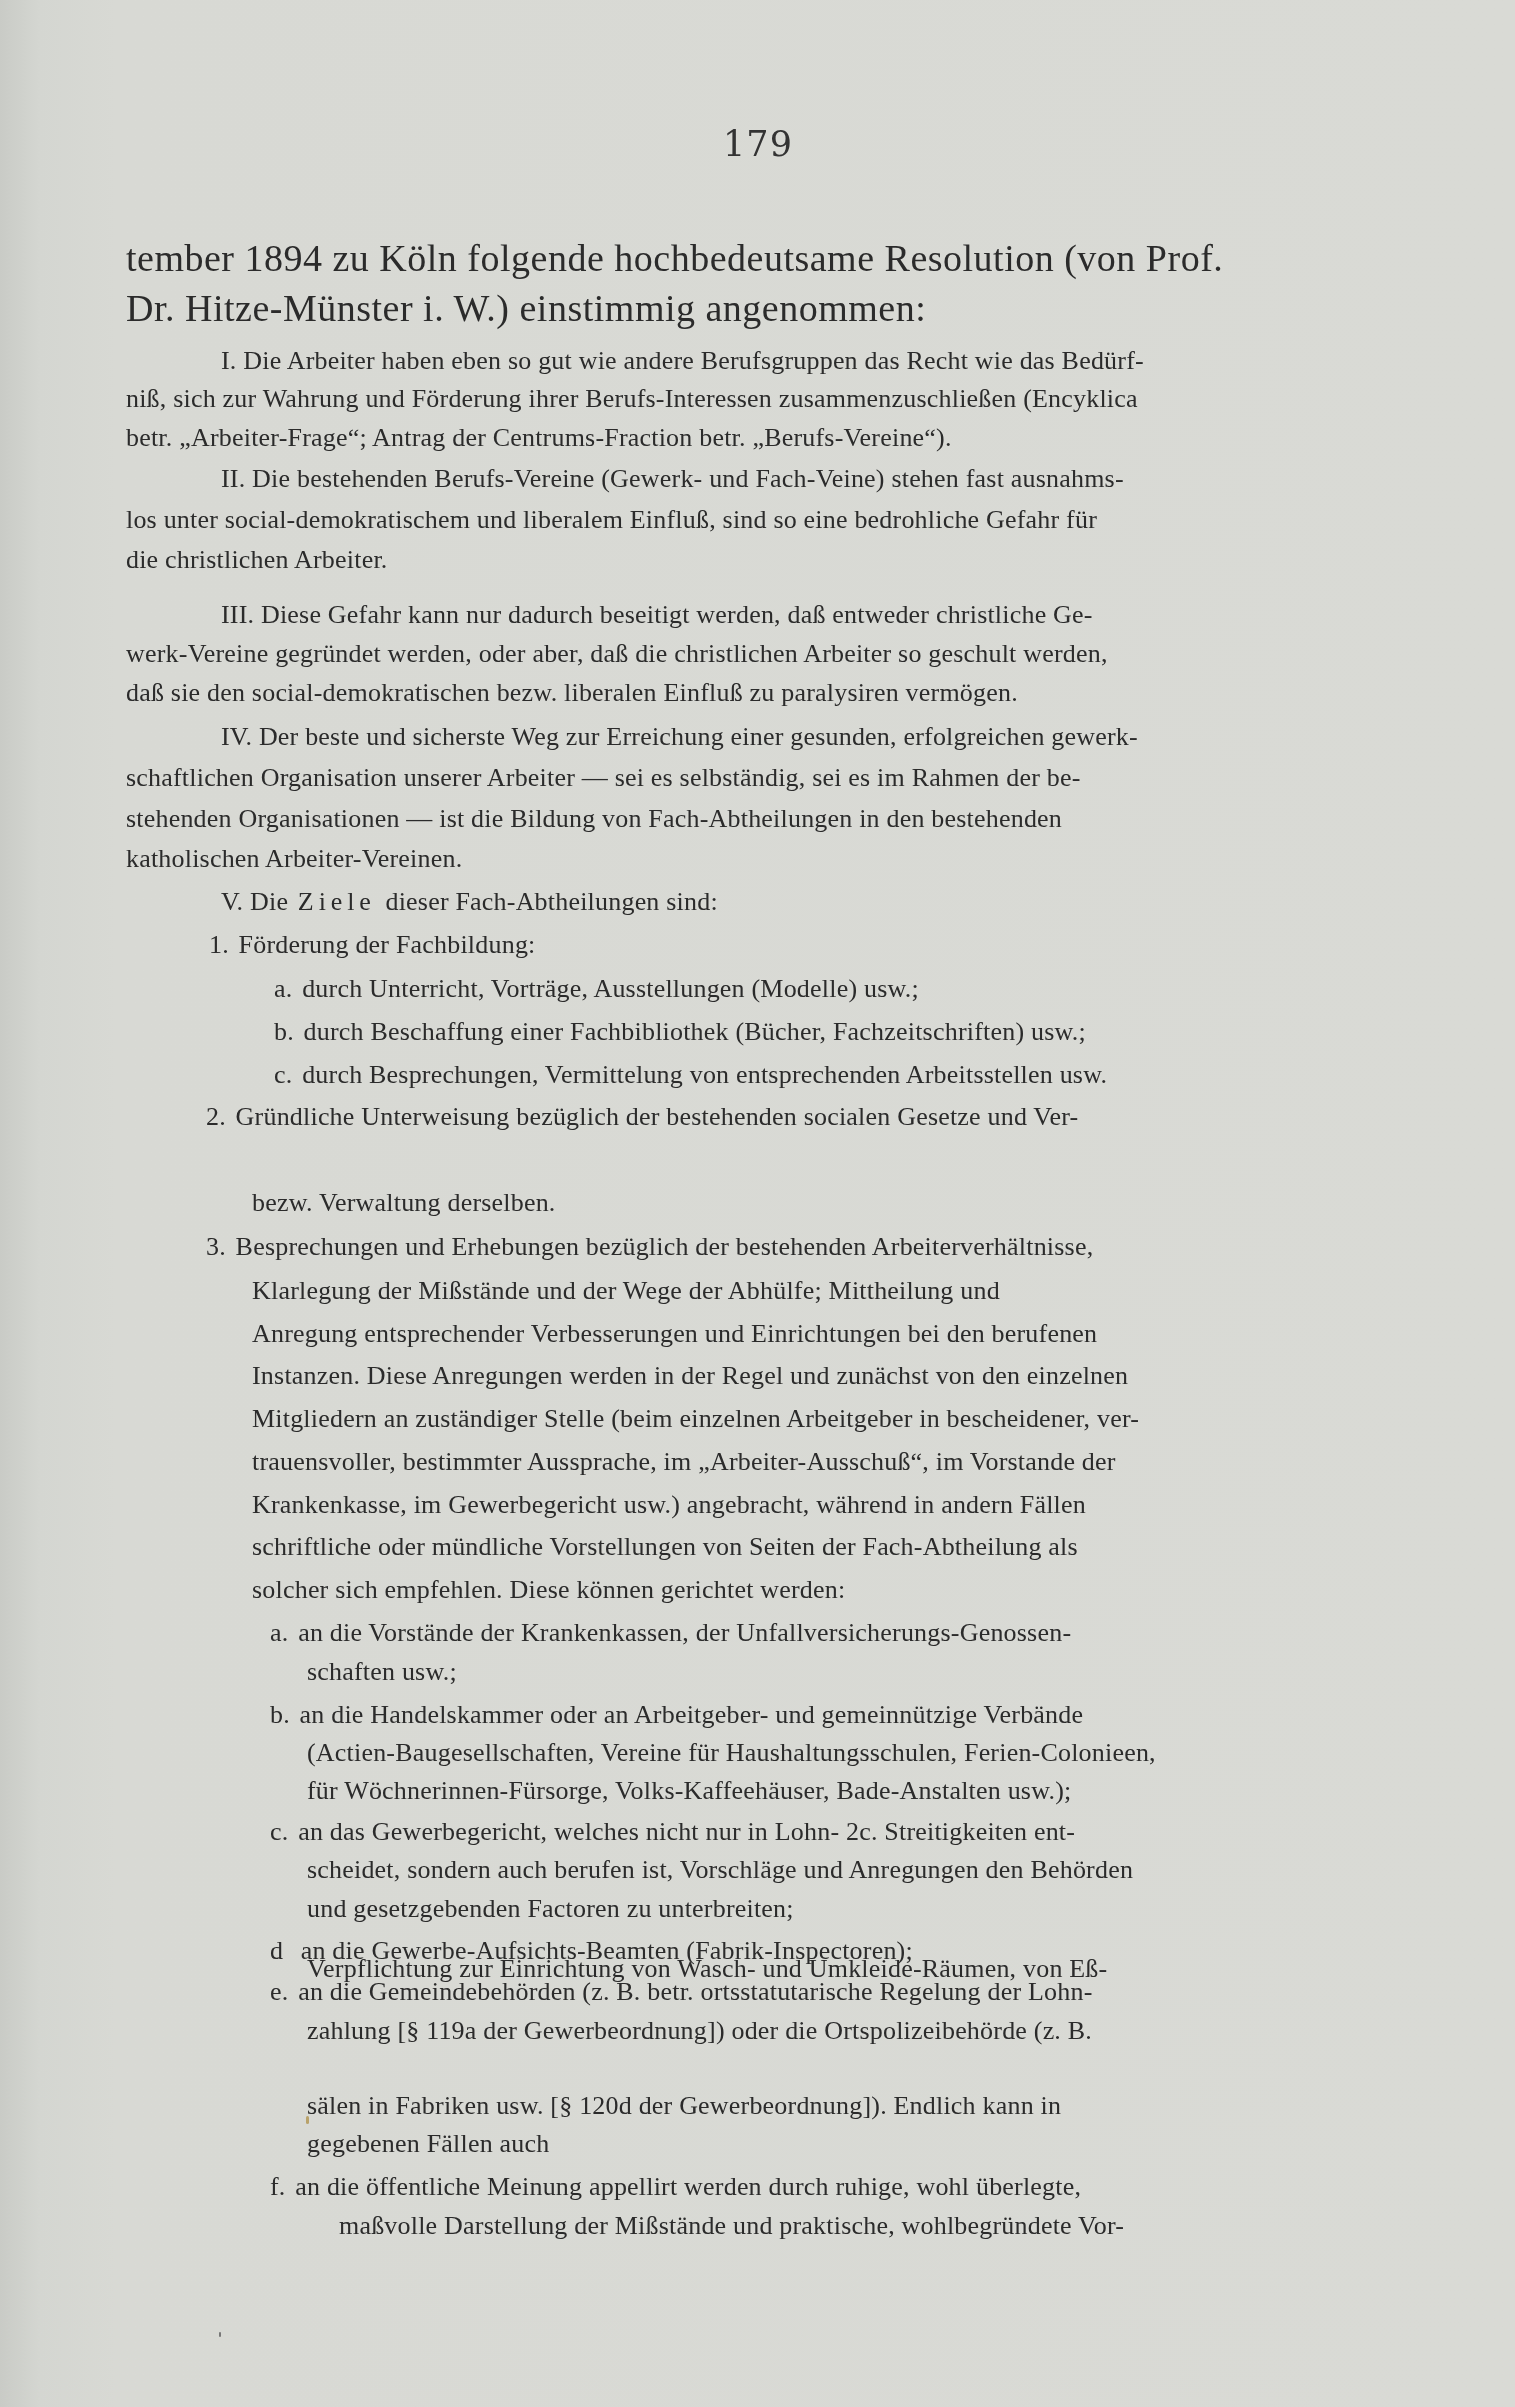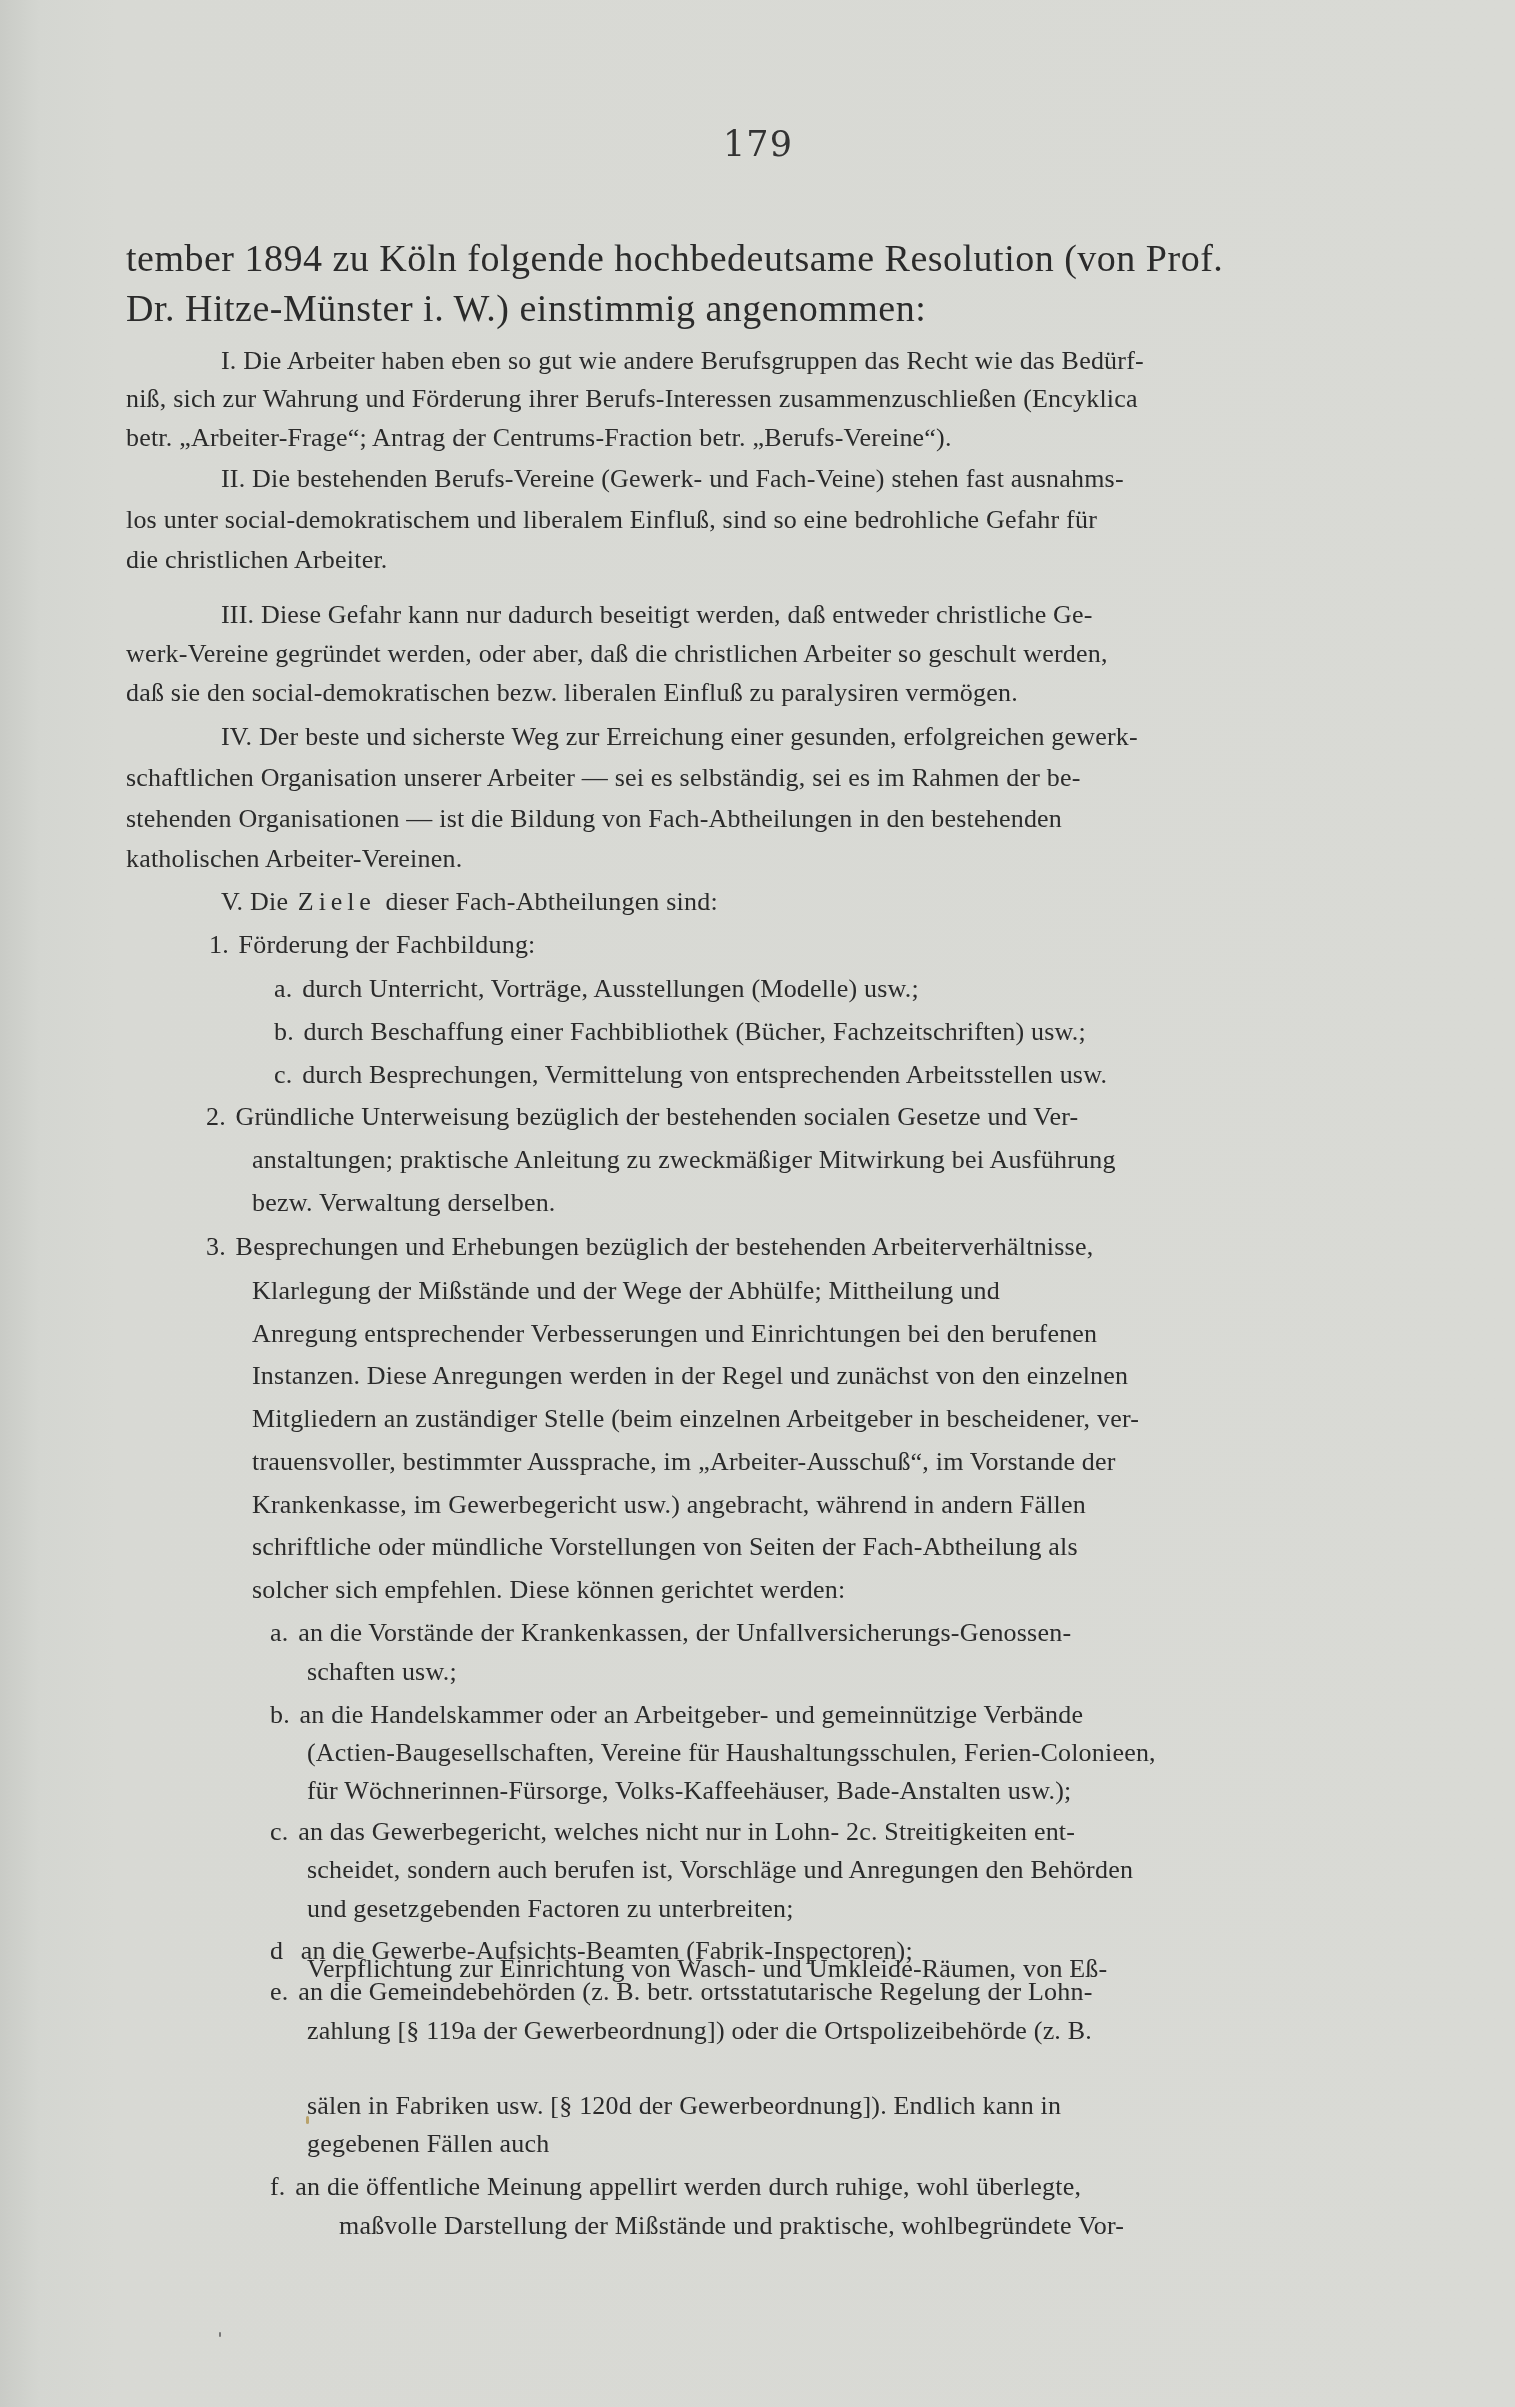--- a/index.html
+++ b/index.html
@@ -76,21 +76,20 @@
   </div>
   <div class="line last" style="left:274px; top:1058px; width:1117px; gap:9.7px;">
     <span>c.</span>
     <span>durch Besprechungen, Vermittelung von entsprechenden Arbeitsstellen usw.</span>
   </div>
 
   <div class="line last" style="left:206px; top:1100px; width:1185px; gap:9.7px;">
     <span>2.</span>
     <span>Gründliche Unterweisung bezüglich der bestehenden socialen Gesetze und Ver-</span>
   </div>
-  <div class="line" style="left:252px; top:1143px; width:1138px;">anstaltungen; praktische Anleitung zu zweckmäßiger Mitwirkung bei Ausführung</div>
   <div class="line last" style="left:252px; top:1186px; width:1138px;">bezw. Verwaltung derselben.</div>
 
   <div class="line last" style="left:206px; top:1230px; width:1185px; gap:9.7px;">
     <span>3.</span>
     <span>Besprechungen und Erhebungen bezüglich der bestehenden Arbeiterverhältnisse,</span>
   </div>
   <div class="line" style="left:252px; top:1274px; width:1138px;">Klarlegung der Mißstände und der Wege der Abhülfe; Mittheilung und</div>
   <div class="line" style="left:252px; top:1317px; width:1138px;">Anregung entsprechender Verbesserungen und Einrichtungen bei den berufenen</div>
   <div class="line" style="left:252px; top:1359px; width:1138px;">Instanzen. Diese Anregungen werden in der Regel und zunächst von den einzelnen</div>
   <div class="line" style="left:252px; top:1402px; width:1138px;">Mitgliedern an zuständiger Stelle (beim einzelnen Arbeitgeber in bescheidener, ver-</div>

